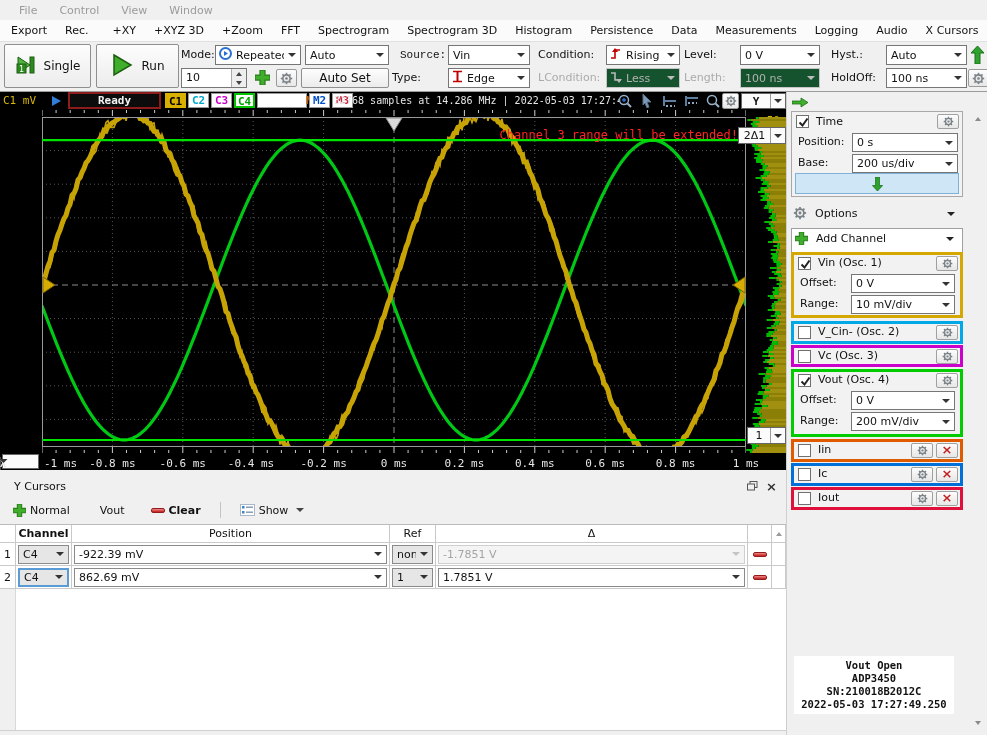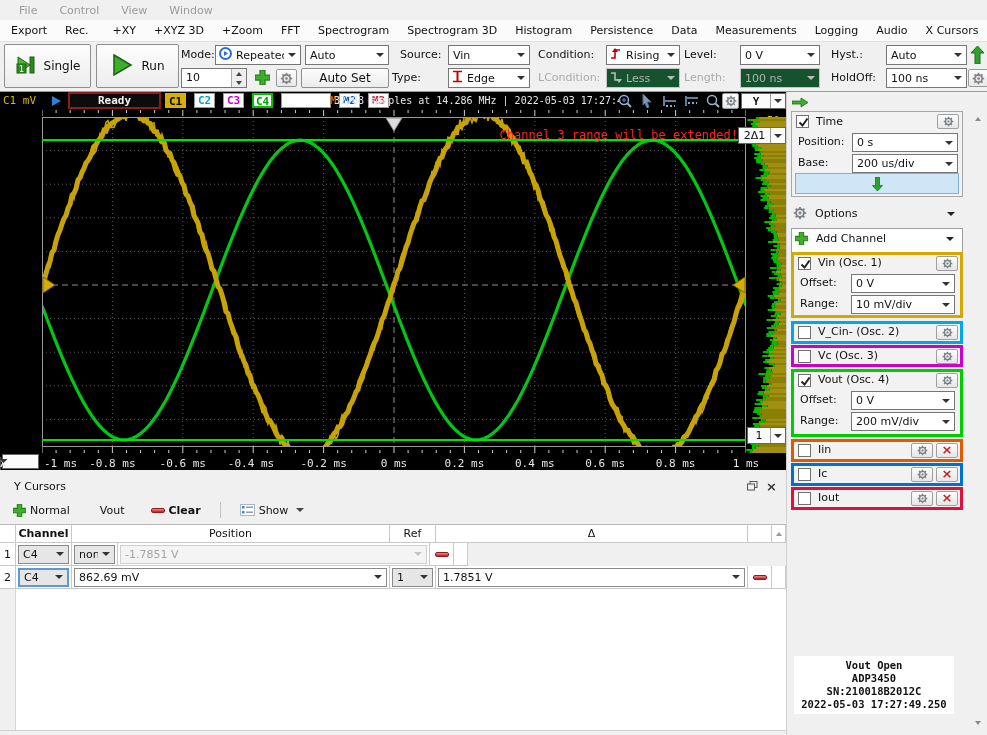--- a/index.html
+++ b/index.html
@@ -33,21 +33,21 @@
   .up { border-bottom:4px solid #444; } .down { border-top:4px solid #444; }
   .gearbtn { position:absolute; width:21px; height:18px; background:linear-gradient(#fdfdfd,#e8e8e8); border:1px solid #9a9a9a; border-radius:2px; display:flex; align-items:center; justify-content:center; }
 
   
   .main { position:absolute; top:92px; left:0; width:786px; }
   .scope { position:relative; width:786px; height:378px; background:#000; overflow:hidden; }
   .statusrow { position:absolute; left:0; top:0; width:786px; height:18px; }
   .c1unit { position:absolute; left:3px; top:2px; color:#d9b60b; }
   .barrow { position:absolute; left:52px; top:4px; width:0; height:0; border-top:5px solid transparent; border-bottom:5px solid transparent; border-left:9px solid #2f7fd6; }
   .readybtn { position:absolute; left:68px; top:0; width:93px; height:17px; background:#0c0c0c; border:2px solid #8d1c1c; color:#f2f2f2; font-weight:bold; text-align:center; line-height:13px; }
-  .badges { position:absolute; left:165px; top:1px; display:flex; gap:8px; }
+  .badges { position:absolute; left:165px; top:1px; display:flex; gap:2px; }
   .badge { width:21px; height:15px; background:#fff; border:1px solid #9a9a9a; font-weight:bold; text-align:center; line-height:13px; font-family:"DejaVu Sans Mono",monospace; }
   .sampletxt { position:absolute; left:334px; top:3px; width:285px; color:#e6e6e6; font-size:10px; white-space:nowrap; overflow:hidden; }
   .sicon { position:absolute; top:2px; width:15px; height:14px; }
   .ybtn { position:absolute; left:741px; top:1px; width:45px; height:16px; background:#fbfbfb; border:1px solid #666; display:flex; align-items:center; }
   .ybtn .t { flex:1; text-align:center; font-weight:bold; }
   .ybtn .d { border-left:1px solid #999; height:100%; display:flex; align-items:center; padding:0 3px; }
 
   #yaxis span { position:absolute; right:6px; color:#d9b60b; font-family:"DejaVu Sans Mono",monospace; }
   #plot-svg { position:absolute; left:42px; top:18px; }
   #gutter-svg { position:absolute; left:746px; top:25px; }
@@ -154,21 +154,21 @@
             <circle cx="6.5" cy="6.5" r="5.5" fill="#fff" stroke="#2a6fd4" stroke-width="2"></circle>
             <polygon points="5,4 9,6.5 5,9" fill="#2a6fd4"></polygon>
           </svg></span>
       <span class="txt">Repeated</span>
         <span class="chev"></span>
     </div>
     <div class="dd" style="left:305px;top:3px;width:84px;">
       <span class="txt">Auto</span>
         <span class="chev"></span>
     </div>
-    <span class="lbl" style="left:400px;top:3px;">Source:</span>
+    <span class="lbl" style="left:400px;top:3px;font-family:Liberation Mono, monospace;">Source:</span>
     <div class="dd" style="left:448px;top:3px;width:82px;">
       <span class="txt">Vin</span>
         <span class="chev"></span>
     </div>
     <span class="lbl" style="left:538px;top:3px;">Condition:</span>
     <div class="dd" style="left:606px;top:3px;width:74px;">
       <span style="margin-left:3px;flex:0 0 auto;"><svg width="12" height="13" viewBox="0 0 12 13">
             <path d="M1 11 h4 V3 h5" fill="none" stroke="#c00000" stroke-width="1.6"></path>
             <polygon points="5,1 8,5 2,5" fill="#c00000"></polygon>
           </svg></span>
@@ -898,20 +898,26 @@
           </div>
         <div id="cbody">
             <div class="crow cbody">
               <div class="ccell gut" style="width: 16px;">1</div>
               <div class="ccell" style="width: 56px;">
                 <div class="combo gray">
                   <span class="txt">C4</span>
                   <span class="chev"></span>
                 </div>
               </div>
+              <div class="ccell" style="width: 318px;">
+                <div class="combo">
+                  <span class="txt">-922.39 mV</span>
+                  <span class="chev"></span>
+                </div>
+              </div>
               <div class="ccell" style="width: 46px;">
                 <div class="combo gray">
                   <span class="txt">none</span>
                   <span class="chev"></span>
                 </div>
               </div>
               <div class="ccell" style="width: 312px;">
                 <div class="combo dis">
                   <span class="txt">-1.7851 V</span>
                   <span class="chev"></span>

